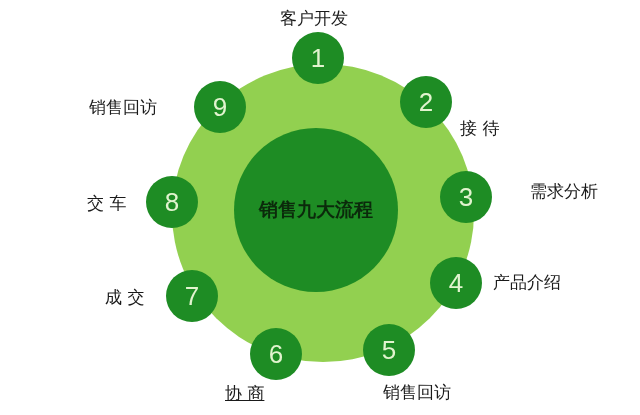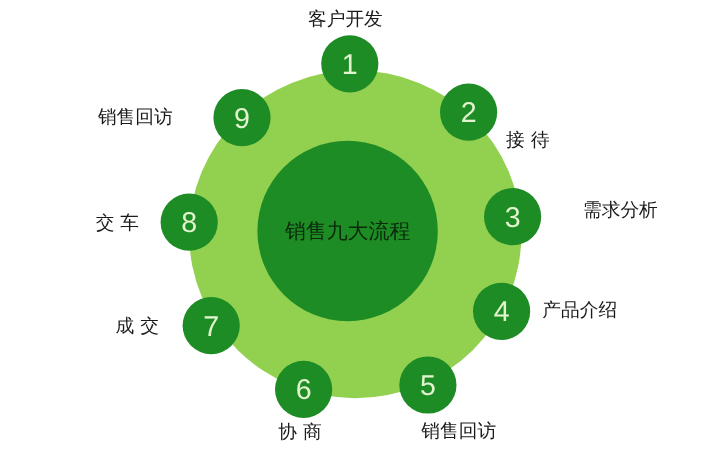--- a/index.html
+++ b/index.html
@@ -1,20 +1,20 @@
 <!DOCTYPE html>
 <html><head>
   <meta charset="utf-8">
   <style>
     html, body { margin:0; padding:0; background:#ffffff; }
     body { width:640px; height:415px; position:relative; overflow:hidden;
            font-family: "DejaVu Sans", "Liberation Sans", sans-serif; }
     .outer { position:absolute; border-radius:50%; }
     .inner { position:absolute; border-radius:50%; display:flex; align-items:center; justify-content:center; }
-    .inner-title { font-weight:normal; font-size:19px; color:#0b2a0b; letter-spacing:0px; white-space:nowrap; }
+    .inner-title { font-weight:bold; font-size:19px; color:#0b2a0b; letter-spacing:0px; white-space:nowrap; }
     .node { position:absolute; width:52px; height:52px; border-radius:50%;
             display:flex; align-items:center; justify-content:center; }
     .node-num { font-size:26px; line-height:1; color:#e2f4cf; font-family: "Liberation Sans", "DejaVu Sans", sans-serif; }
     .label { position:absolute; font-size:17px; color:#1a1a1a; white-space:nowrap; line-height:1; }
   </style>
 </head>
 <body>
 
 <div class="outer" style="left:172px; top:64px; width:302px; height:298px; background:#92d050;"></div>
 
@@ -33,31 +33,31 @@
 <div class="label" style="left:460px; top:92px;margin-top:28px;">接 待</div>
 
 <div class="node" style="left:440px; top:171px; background:#1e8c24;">
   <span class="node-num">3</span>
 </div>
 <div class="label" style="left:530px; top:183px;">需求分析</div>
 
 <div class="node" style="left:430px; top:257px; background:#1e8c24;">
   <span class="node-num">4</span>
 </div>
-<div class="label" style="left:493px; top:274px;">产品介绍</div>
+<div class="label" style="left:493px; top:274px;font-family:Liberation Serif, serif;">产品介绍</div>
 
 <div class="node" style="left:363px; top:324px; background:#1e8c24;">
   <span class="node-num">5</span>
 </div>
 <div class="label" style="left:383px; top:384px;">销售回访</div>
 
 <div class="node" style="left:250px; top:328px; background:#1e8c24;">
   <span class="node-num">6</span>
 </div>
-<div class="label" style="left:253px; top:385px;">协 商</div>
+<div class="label" style="left:225px; top:385px;text-decoration:underline;">协 商</div>
 
 <div class="node" style="left:166px; top:270px; background:#1e8c24;">
   <span class="node-num">7</span>
 </div>
 <div class="label" style="left:105px; top:289px;">成 交</div>
 
 <div class="node" style="left:146px; top:176px; background:#1e8c24;">
   <span class="node-num">8</span>
 </div>
 <div class="label" style="left:87px; top:195px;text-align:center;">交 车</div>

